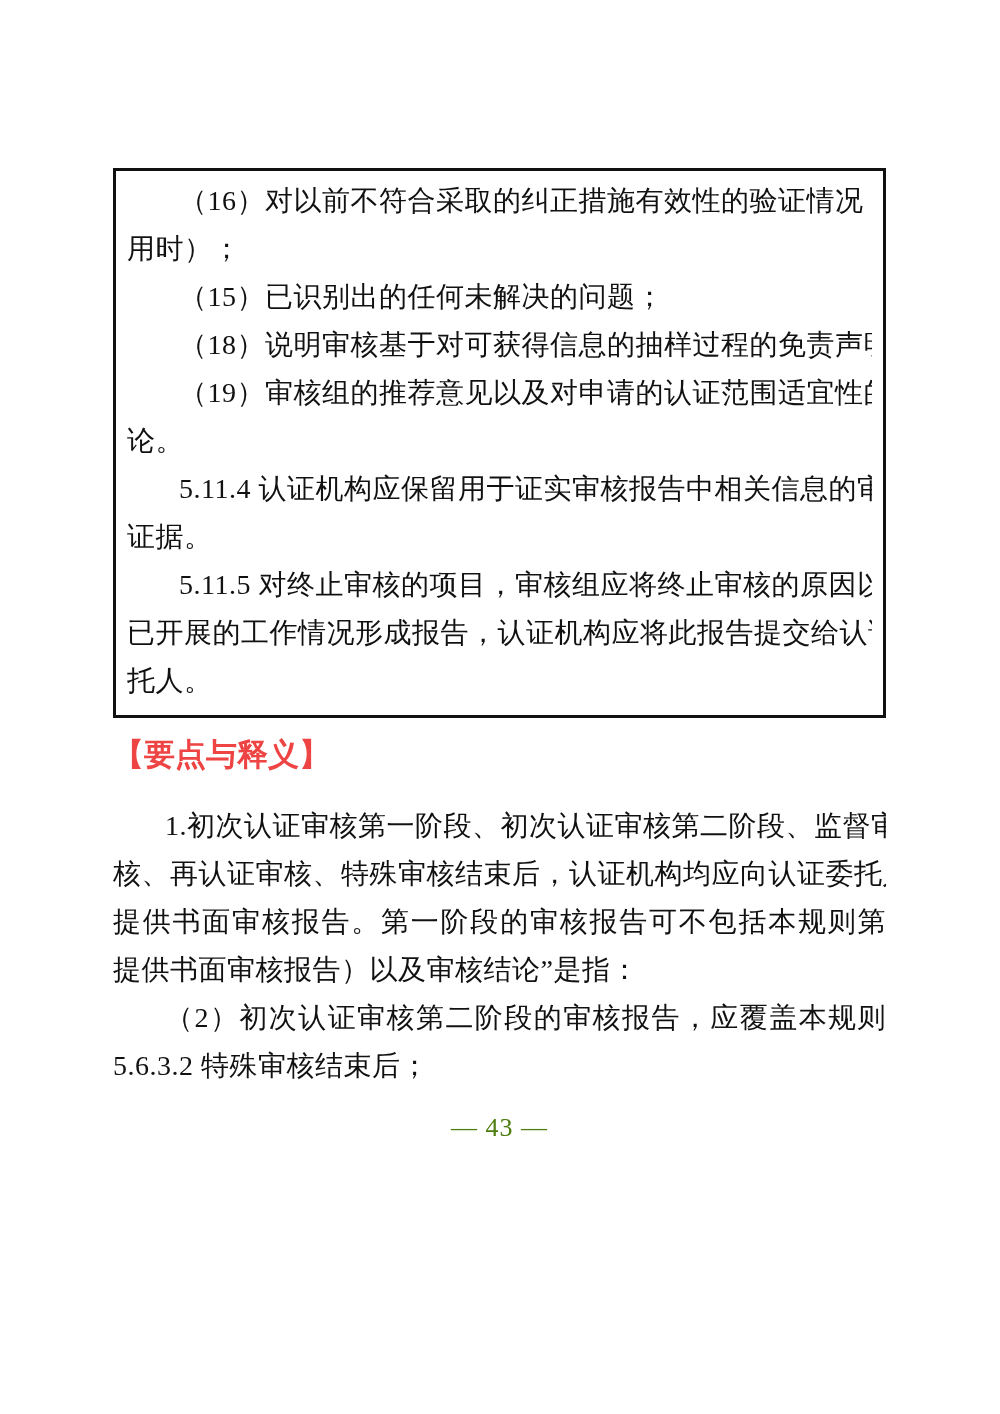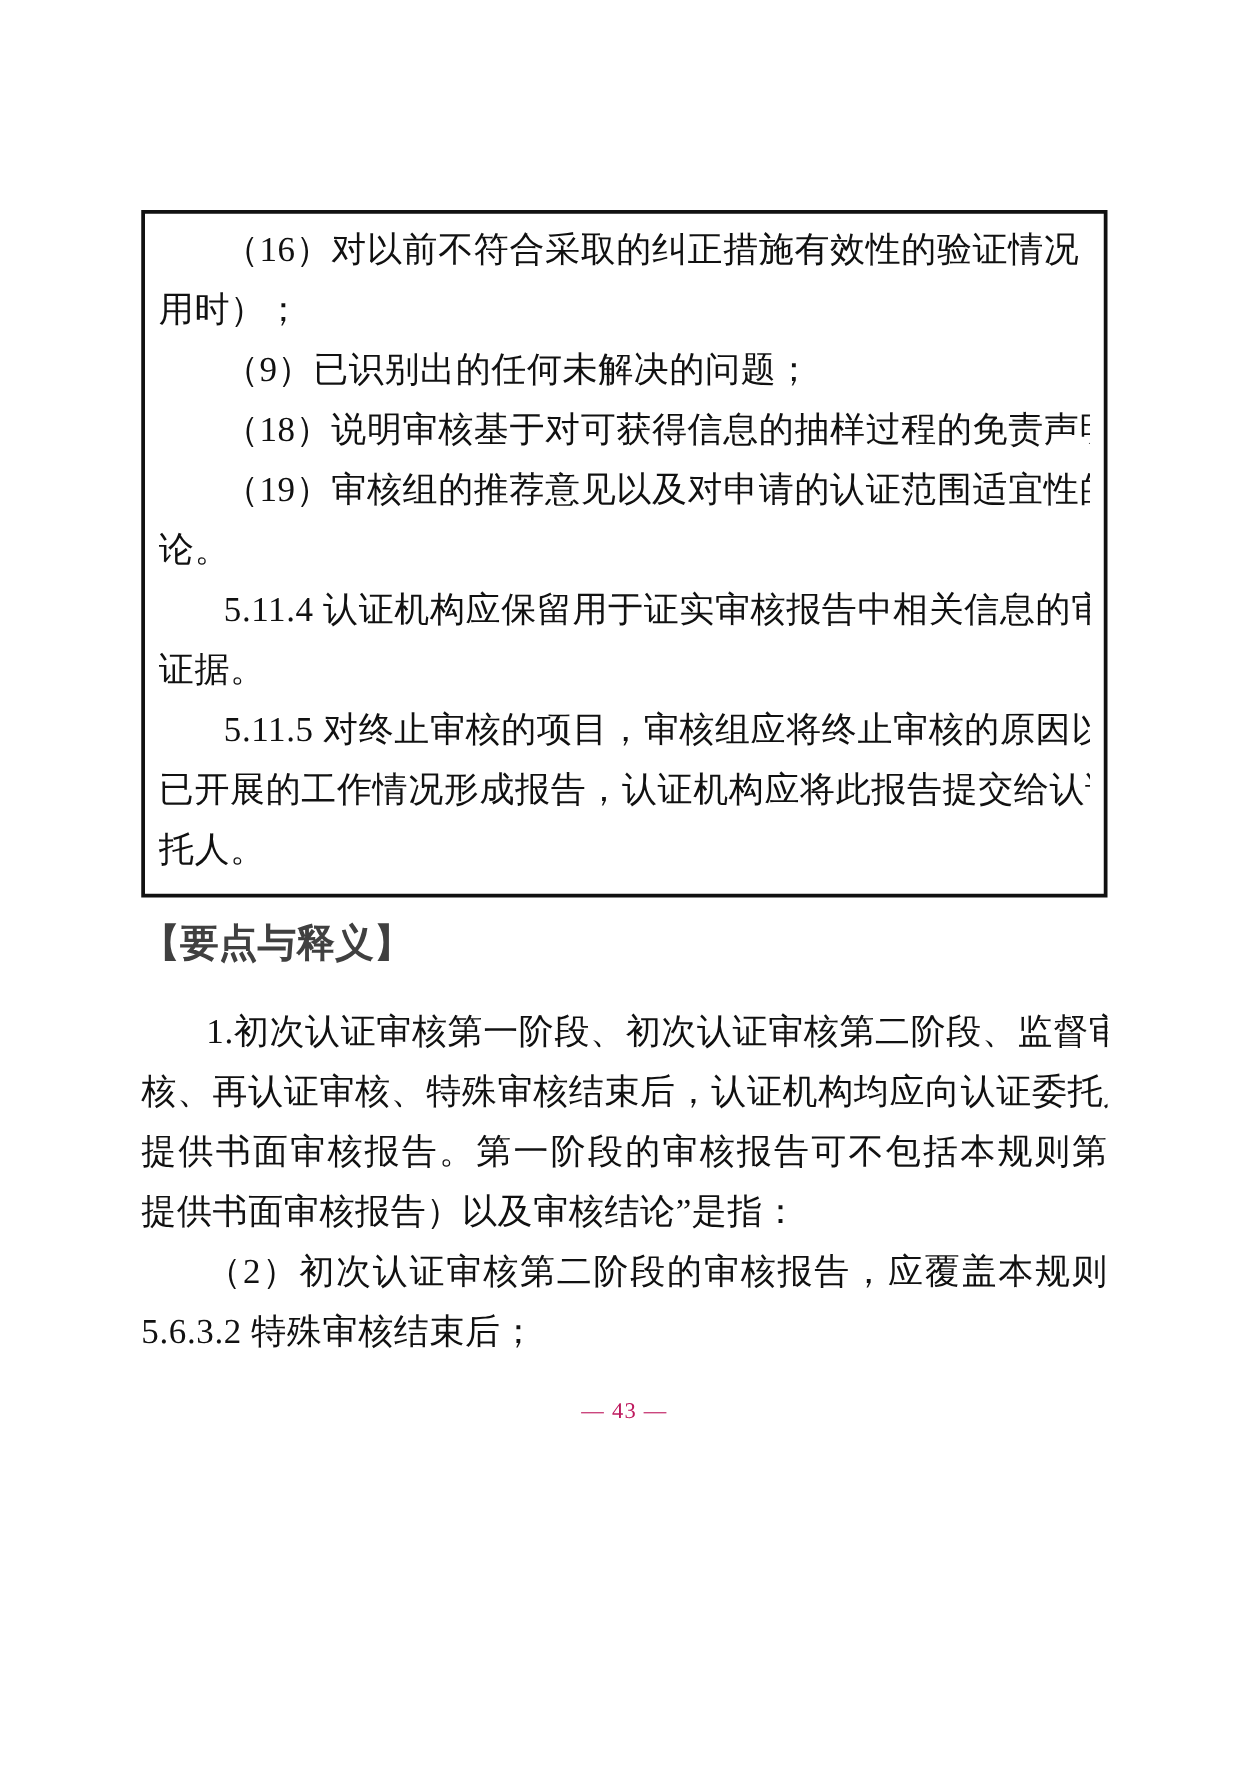--- a/index.html
+++ b/index.html
@@ -42,44 +42,44 @@
     text-align-last: justify;
     text-justify: inter-character;
   }
   .indent { text-indent: 52px; }
   .commentary-heading {
     margin-top: 14px;
     font-family: "Liberation Sans", "DejaVu Sans", sans-serif;
     font-weight: bold;
     font-size: 31px;
     line-height: 46px;
-    color: #404040;
+    color: #ef4444;
   }
   .commentary { margin-top: 24px; }
   .page-number {
     margin-top: 22px;
     text-align: center;
-    font-size: 18px;
+    font-size: 26px;
     line-height: 32px;
-    color: #be185d;
+    color: #4d7c0f;
     letter-spacing: 1px;
   }
 </style>
 </head>
 <body>
 
 <div class="page">
 
   <div class="rule-box" id="boxed-section">
       <div class="para">
         <div class="line fill indent">（16）对以前不符合采取的纠正措施有效性的验证情况（适</div>
         <div class="line">用时）；</div>
       </div>
       <div class="para">
-        <div class="line indent">（9）已识别出的任何未解决的问题；</div>
+        <div class="line indent">（15）已识别出的任何未解决的问题；</div>
       </div>
       <div class="para">
         <div class="line indent">（18）说明审核基于对可获得信息的抽样过程的免责声明；</div>
       </div>
       <div class="para">
         <div class="line fill indent">（19）审核组的推荐意见以及对申请的认证范围适宜性的结</div>
         <div class="line">论。</div>
       </div>
       <div class="para">
         <div class="line fill indent">5.11.4 认证机构应保留用于证实审核报告中相关信息的审核</div>

